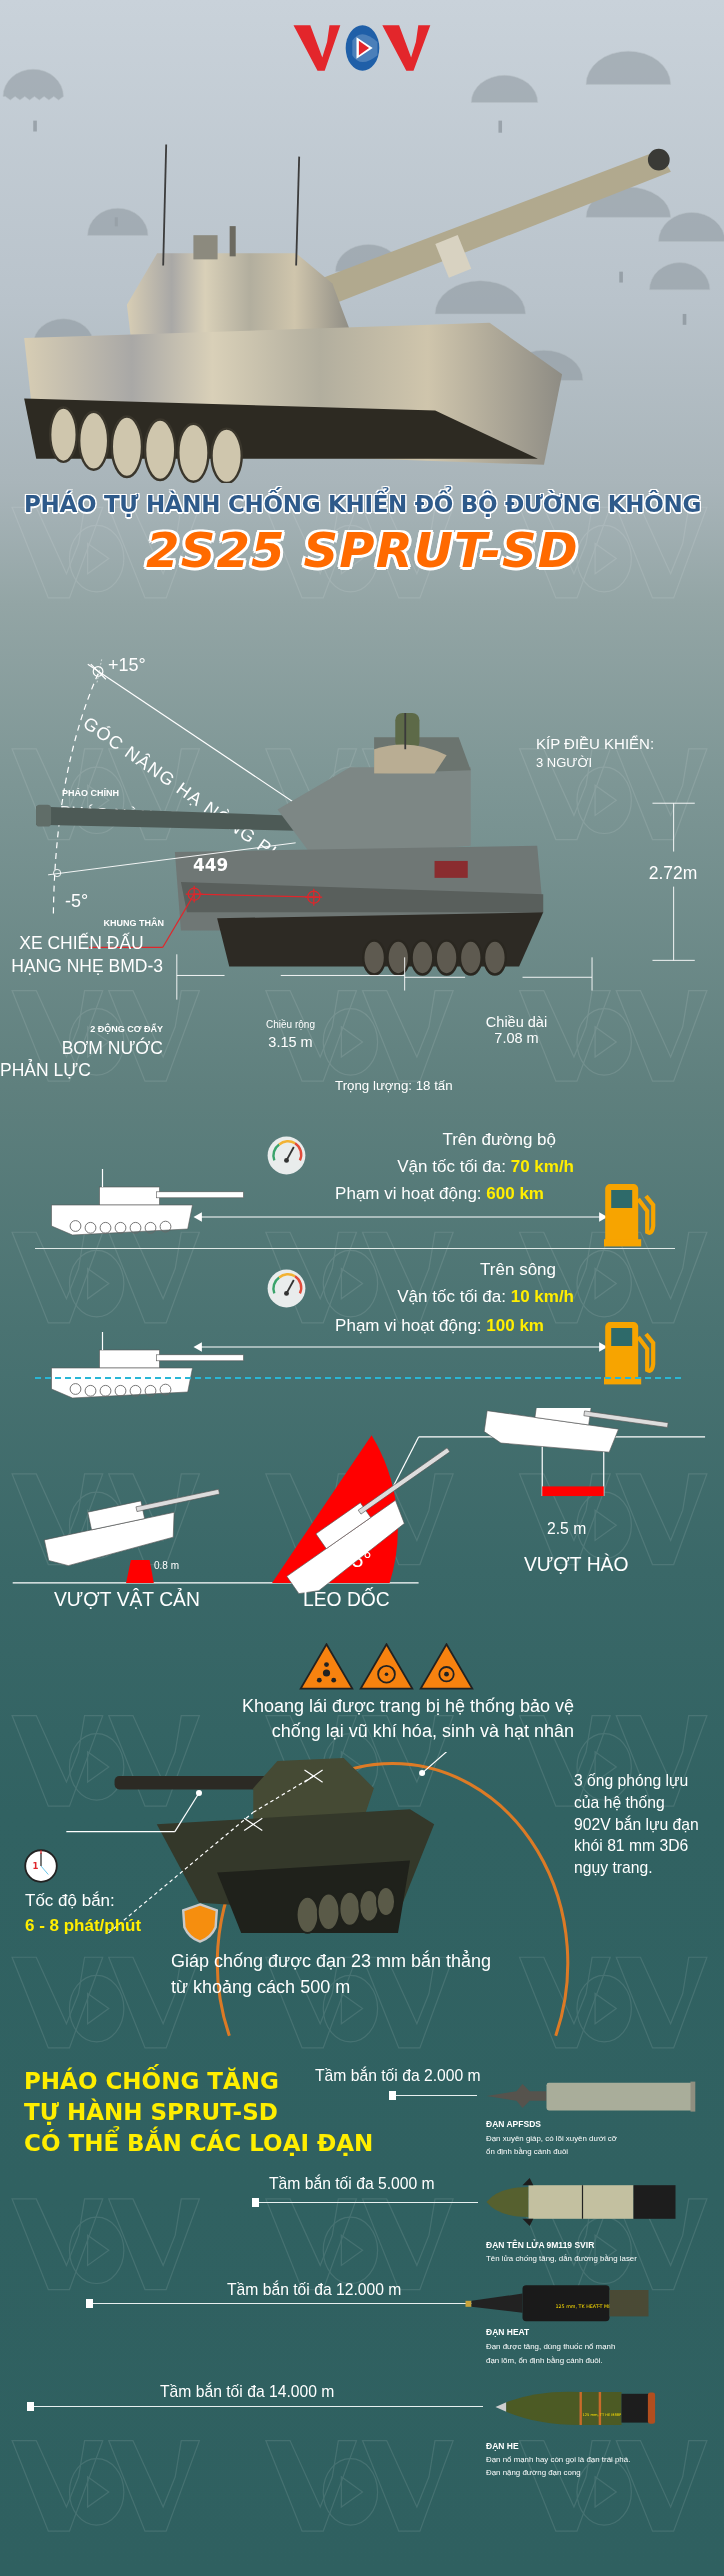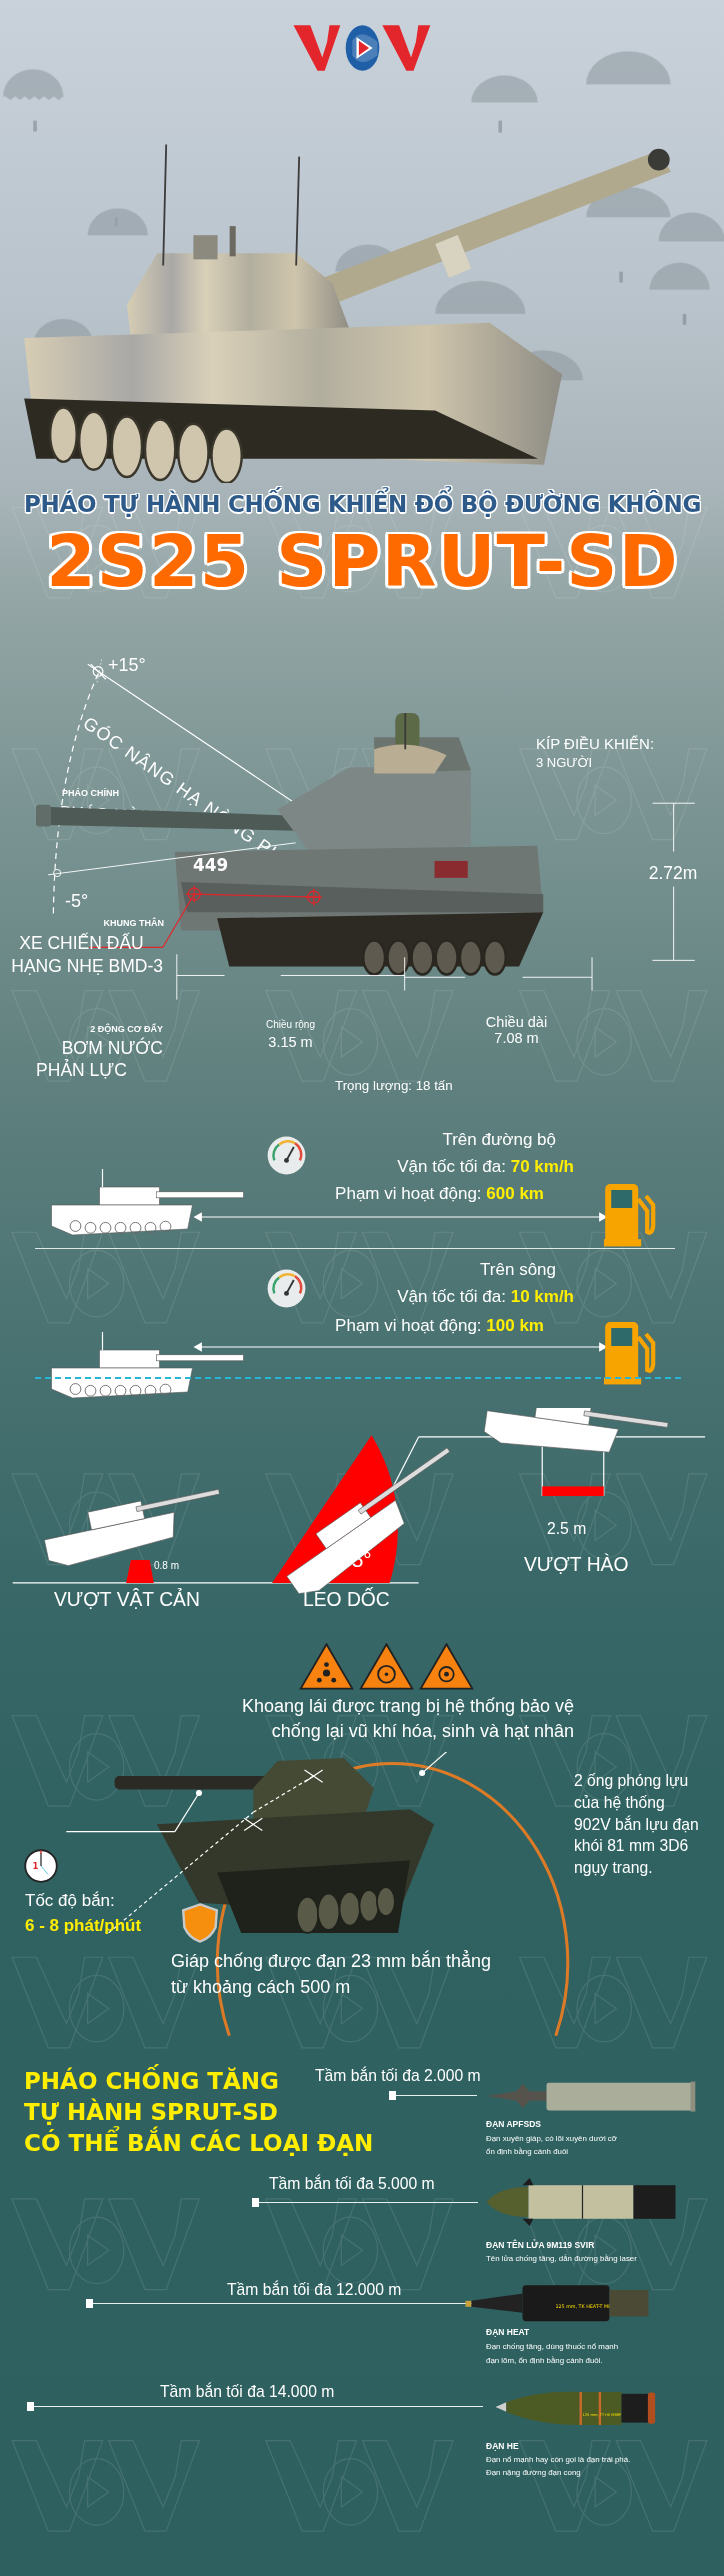--- a/index.html
+++ b/index.html
@@ -32,23 +32,24 @@
   .title-sub {
     left: 0; top: 491px; width: 725px; text-align: center;
     font-family: "DejaVu Sans", sans-serif; font-weight: 900;
     font-size: 23px; letter-spacing: -0.3px;
     color: #2e5a8a;
     text-shadow: 1.2px 1.2px 0 #fff, -1.2px 1.2px 0 #fff, 1.2px -1.2px 0 #fff, -1.2px -1.2px 0 #fff, 0 1.8px 0 #fff;
   }
   .title-main {
     left: 0; top: 526px; width: 725px; text-align: center;
     font-family: "DejaVu Sans", sans-serif; font-weight: 900;
-    font-size: 71px; letter-spacing: 1.2px; line-height: 1;
+    font-size: 48px; letter-spacing: 1.2px; line-height: 1;
     color: #ff6a00;
     text-shadow: 2.4px 2.4px 0 #fff, -2.4px 2.4px 0 #fff, 2.4px -2.4px 0 #fff, -2.4px -2.4px 0 #fff, 0 3px 0 #fff, 3px 0 0 #fff, -3px 0 0 #fff;
+    font-style: italic;
   }
 
   .lbl { position: absolute; color: #fff; font-weight: 300; }
   .lbl-small { font-size: 9px; font-weight: 700; }
   .lbl-big { font-size: 17.5px; font-weight: 300; line-height: 1.2; }
   .dim { font-size: 17.5px; font-weight: 300; text-align: center; line-height: 1.05; }
 
   .yellow { color: #ffee00; font-weight: 700; }
   .info { font-size: 17px; font-weight: 300; text-align: right; }
   .cap { font-size: 19.3px; font-weight: 300; }
@@ -235,21 +236,21 @@
     <circle cx="35" cy="265" r="6" fill="none" stroke="#fff" stroke-width="1.5"></circle>
   </svg>
   <div class="lbl" style="left:65px;top:891px;font-size:18px">-5°</div>
 
   <div class="lbl lbl-small" style="left:88px;top:918px;width:76px;text-align:right">KHUNG THÂN</div>
   <div class="lbl lbl-big" style="left:0;top:933px;width:163px;text-align:center">XE CHIẾN ĐẤU</div>
   <div class="lbl lbl-big" style="left:0;top:956px;width:163px;text-align:right">HẠNG NHẸ BMD-3</div>
 
   <div class="lbl lbl-small" style="left:60px;top:1024px;width:103px;text-align:right">2 ĐỘNG CƠ ĐẨY</div>
   <div class="lbl lbl-big" style="left:0;top:1038px;width:163px;text-align:right">BƠM NƯỚC</div>
-  <div class="lbl lbl-big" style="left:0;top:1060px;width:163px;text-align:center">PHẢN LỰC</div>
+  <div class="lbl lbl-big" style="left:0;top:1060px;width:163px;text-align:left">PHẢN LỰC</div>
 
   <div class="lbl" style="left:536px;top:735px;font-size:15px">KÍP ĐIỀU KHIỂN:</div>
   <div class="lbl" style="left:536px;top:755px;font-size:13px">3 NGƯỜI</div>
 
   
   <svg class="abs" style="left:175px;top:785px" width="550" height="254" viewBox="0 0 910 420">
     <g stroke="#fff" stroke-width="1.5" fill="none">
       <line x1="790" y1="30" x2="860" y2="30"></line>
       <line x1="790" y1="290" x2="860" y2="290"></line>
       <line x1="825" y1="30" x2="825" y2="110"></line>
@@ -444,21 +445,21 @@
       <line x1="680" y1="-35" x2="800" y2="-35"></line>
       <line x1="80" y1="300" x2="320" y2="100" stroke-dasharray="6 5"></line>
       <line x1="320" y1="100" x2="420" y2="40" stroke-dasharray="6 5"></line>
       <path d="M305 110 L335 130 M305 130 L335 110"></path>
       <path d="M405 30 L435 50 M405 50 L435 30"></path>
     </g>
     <circle cx="230" cy="68" r="5" fill="#fff"></circle>
     <circle cx="600" cy="35" r="5" fill="#fff"></circle>
   </svg>
 
-  <div class="lbl" style="left:574px;top:1770px;font-size:15.7px;line-height:1.4">2 ống phóng lựu</div>
+  <div class="lbl" style="left:574px;top:1770px;font-size:15.7px;line-height:1.4">3 ống phóng lựu</div>
   <div class="lbl" style="left:574px;top:1792px;font-size:15.7px;line-height:1.4">của hệ thống</div>
   <div class="lbl" style="left:574px;top:1814px;font-size:15.7px;line-height:1.4">902V bắn lựu đạn</div>
   <div class="lbl" style="left:574px;top:1835px;font-size:15.7px;line-height:1.4">khói 81 mm 3D6</div>
   <div class="lbl" style="left:574px;top:1857px;font-size:15.7px;line-height:1.4">ngụy trang.</div>
 
   <svg class="abs" style="left:24px;top:1849px" width="34" height="34" viewBox="0 0 56 56">
     <circle cx="28" cy="28" r="26" fill="#fff" stroke="#222" stroke-width="3"></circle>
     <line x1="28" y1="28" x2="28" y2="6" stroke="#222" stroke-width="2"></line>
     <line x1="28" y1="28" x2="40" y2="42" stroke="#5ac0e8" stroke-width="1.5"></line>
     <text x="14" y="33" font-size="14" font-weight="700" fill="#e0262b" font-family="DejaVu Sans, sans-serif">1</text>
@@ -510,21 +511,21 @@
   <div class="lbl range" style="left:227px;top:2281px">Tầm bắn tối đa 12.000 m</div>
   <div class="rangeline" style="left:88px;top:2303px;width:390px"></div>
   <svg class="abs" style="left:465px;top:2284px" width="187" height="39" viewBox="0 0 310 65">
     <rect x="0" y="28" width="10" height="10" fill="#c8a23a"></rect>
     <path d="M10 28 L95 16 L95 48 L10 38 Z" fill="#222"></path>
     <rect x="95" y="2" width="145" height="60" rx="6" fill="#1a1a1a"></rect>
     <text x="150" y="40" font-size="8" fill="#ffe000" font-family="DejaVu Sans, sans-serif">125 mm, TK HEAT-T M88</text>
     <rect x="240" y="10" width="65" height="44" fill="#4a4a35"></rect>
   </svg>
   <div class="lbl ammo-name" style="left:486px;top:2327px">ĐẠN HEAT</div>
-  <div class="lbl ammo-desc" style="left:486px;top:2341px">Đạn chống tăng, dùng thuốc nổ mạnh</div>
+  <div class="lbl ammo-desc" style="left:486px;top:2341px">Đạn được tăng, dùng thuốc nổ mạnh</div>
   <div class="lbl ammo-desc" style="left:486px;top:2355px">đạn lõm, ổn định bằng cánh đuôi.</div>
 
   
   <div class="lbl range" style="left:160px;top:2383px">Tầm bắn tối đa 14.000 m</div>
   <div class="rangeline" style="left:29px;top:2406px;width:454px"></div>
   <svg class="abs" style="left:495px;top:2389px" width="163" height="39" viewBox="0 0 270 65">
     <path d="M0 30 L18 22 L18 38 Z" fill="#cfcfcf"></path>
     <path d="M18 22 Q70 2 140 5 L140 60 Q70 60 18 38 Z" fill="#4c5a24"></path>
     <rect x="140" y="5" width="70" height="55" fill="#4c5a24"></rect>
     <rect x="140" y="5" width="4" height="55" fill="#c96a2a"></rect>

